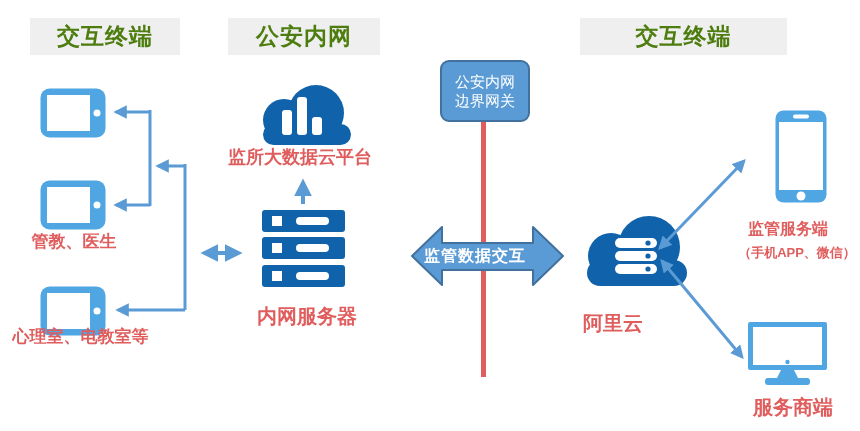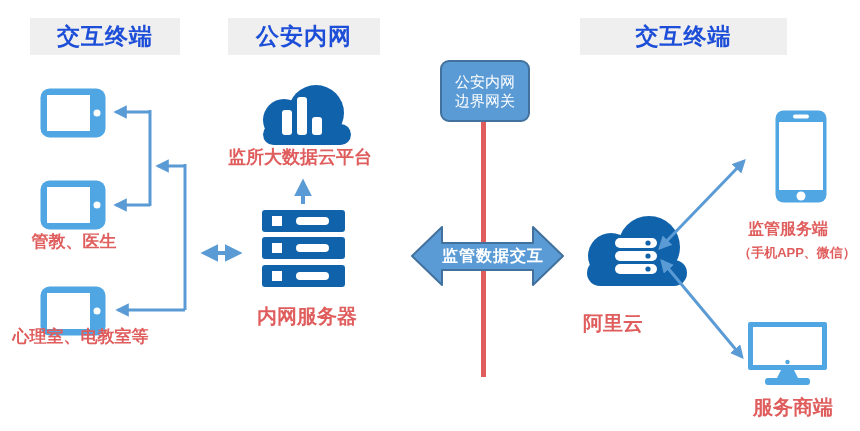--- a/index.html
+++ b/index.html
@@ -2,36 +2,36 @@
 <html><head>
 <meta charset="utf-8">
 <style>
   html,body{margin:0;padding:0;background:#ffffff;}
   #canvas{
     position:relative;width:860px;height:431px;background:#ffffff;overflow:hidden;
     font-family:"Liberation Sans","DejaVu Sans",sans-serif;
   }
   .abs{position:absolute;}
   .hdr{
-    background:#EFEFEF;color:#1d4ed8;font-weight:bold;font-size:23px;
+    background:#EFEFEF;color:#4d7c0f;font-weight:bold;font-size:23px;
     display:flex;align-items:center;justify-content:center;z-index:2;
     letter-spacing:1px;
   }
   .lbl{color:#E05D5D;font-weight:bold;text-align:center;z-index:2;line-height:1.15;}
   .icon{z-index:2;}
   .icon svg{display:block;}
   #connector-layer{position:absolute;left:0;top:0;z-index:3;}
   #gateway-box{
     left:440px;top:60px;width:90px;height:62px;background:#5B9BD5;
     border:2px solid #41719C;border-radius:9px;box-sizing:border-box;
     display:flex;flex-direction:column;align-items:center;justify-content:center;
     color:#ffffff;font-size:15px;line-height:19px;z-index:4;text-align:center;
   }
   #exchange-label{
-    left:434px;top:246px;width:118px;text-align:center;color:#ffffff;
+    left:408px;top:246px;width:118px;text-align:right;color:#ffffff;
     font-weight:bold;font-size:16px;z-index:4;letter-spacing:1px;
   }
 </style>
 </head>
 <body>
 
 <div id="canvas">
 
   <div class="abs hdr" style="left:30px;top:18px;width:150px;height:37px;">交互终端</div>
   <div class="abs hdr" style="left:228px;top:18px;width:152px;height:37px;">公安内网</div>

